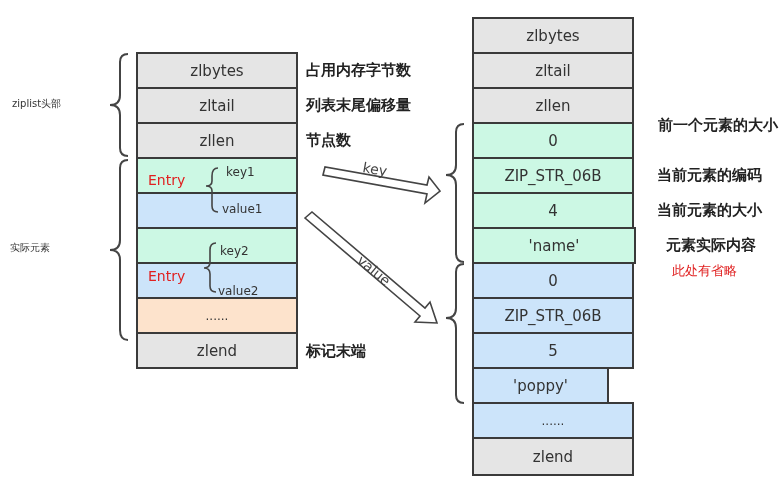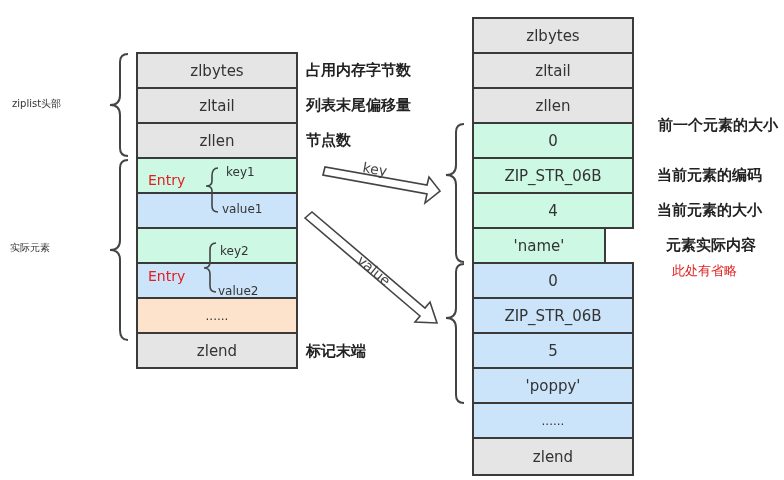--- a/index.html
+++ b/index.html
@@ -70,33 +70,33 @@
     </div>
   <div class="cell green" style="left:472px;top:122px;width:162px;height:37px;">
       <span>0</span>
     </div>
   <div class="cell green" style="left:472px;top:157px;width:162px;height:37px;">
       <span>ZIP_STR_06B</span>
     </div>
   <div class="cell green" style="left:472px;top:192px;width:162px;height:37px;">
       <span>4</span>
     </div>
-  <div class="cell green" style="left:472px;top:227px;width:134px;height:37px;">
+  <div class="cell green" style="left:472px;top:227px;width:164px;height:37px;">
       <span>'name'</span>
     </div>
   <div class="cell blue" style="left:472px;top:262px;width:162px;height:37px;">
       <span>0</span>
     </div>
   <div class="cell blue" style="left:472px;top:297px;width:162px;height:37px;">
       <span>ZIP_STR_06B</span>
     </div>
   <div class="cell blue" style="left:472px;top:332px;width:162px;height:37px;">
       <span>5</span>
     </div>
-  <div class="cell blue" style="left:472px;top:367px;width:162px;height:37px;">
+  <div class="cell blue" style="left:472px;top:367px;width:137px;height:37px;">
       <span>'poppy'</span>
     </div>
   <div class="cell blue" style="left:472px;top:402px;width:162px;height:37px;">
       <span style="font-size:12px;">......</span>
     </div>
   <div class="cell gray" style="left:472px;top:437px;width:162px;height:39px;">
       <span>zlend</span>
     </div>
 </div>
 

